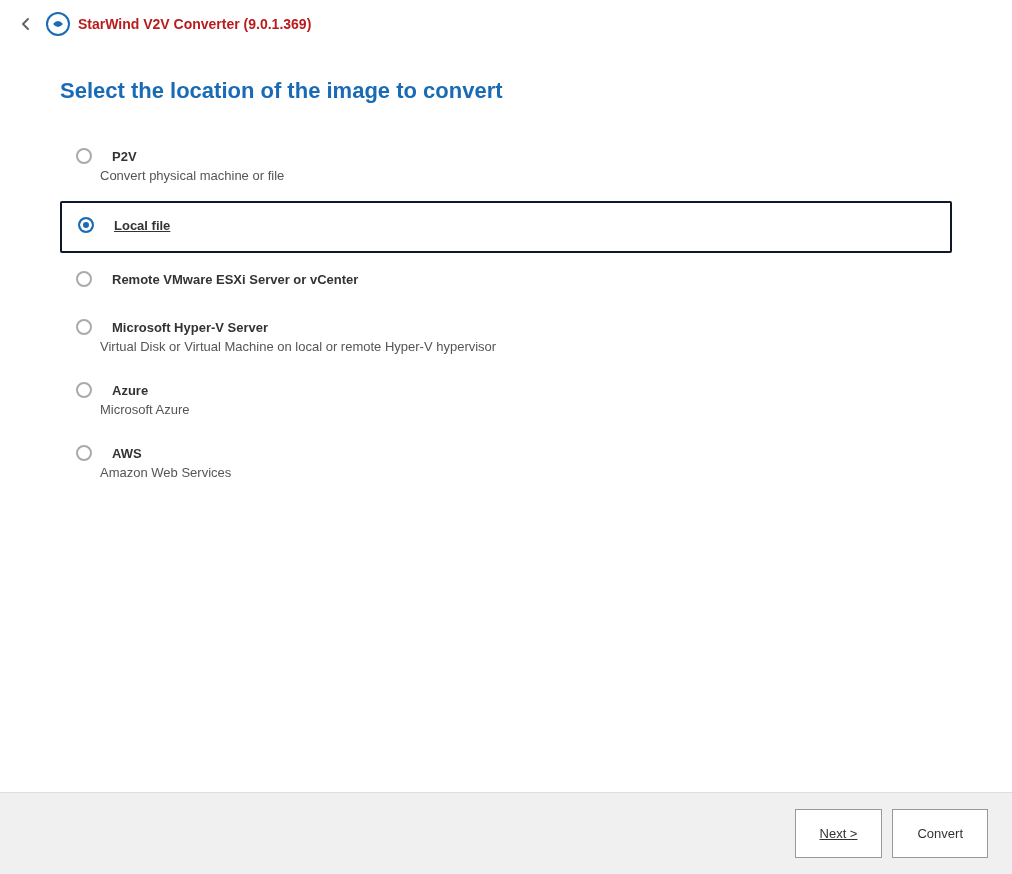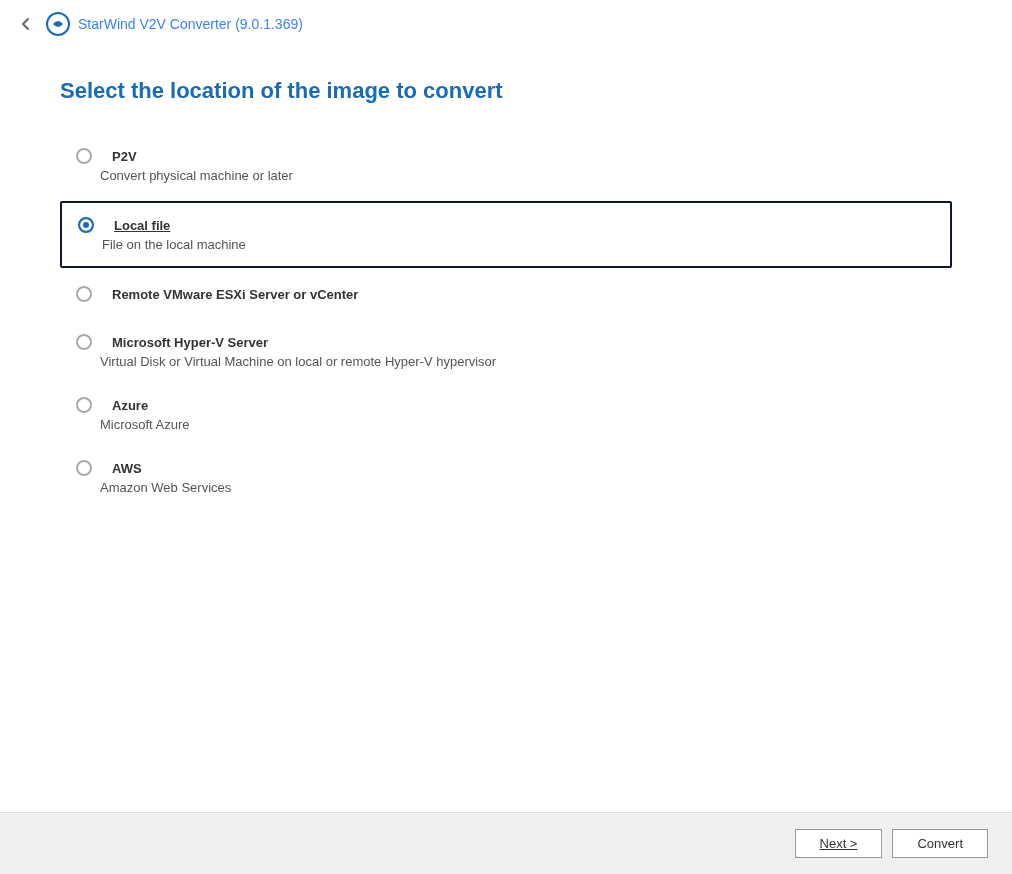--- a/index.html
+++ b/index.html
@@ -33,22 +33,22 @@
     }
 
     .title-bar-icon {
       width: 24px;
       height: 24px;
       margin-right: 8px;
     }
 
     .title-bar-text {
       font-size: 14px;
-      color: #3b82f6;
-      font-weight: 400;
+      color: #b91c1c;
+      font-weight: 700;
     }
 
     .main-content {
       flex: 1;
       padding: 30px 60px;
       overflow-y: auto;
     }
 
     .page-title {
       font-size: 22px;
@@ -122,21 +122,21 @@
       background: #f0f0f0;
       padding: 16px 24px;
       display: flex;
       justify-content: flex-end;
       align-items: center;
       gap: 10px;
       border-top: 1px solid #ddd;
     }
 
     .btn {
-      padding: 6px 24px;
+      padding: 16px 24px;
       font-size: 13px;
       cursor: pointer;
       border: 1px solid #999;
       background: #fff;
       color: #333;
       min-width: 80px;
     }
 
     .btn-next {
       text-decoration: underline;
@@ -168,28 +168,27 @@
 <div class="main-content">
   <h1 class="page-title">Select the location of the image to convert</h1>
 
   <div class="options-list" id="options-container">
 
   <div class="option-item">
         <div class="option-header">
           <div class="radio-circle"></div>
           <span class="option-label">P2V</span>
         </div>
-        <div class="option-desc">Convert physical machine or later</div>
+        <div class="option-desc">Convert physical machine or file</div>
       </div>
       <div class="option-item selected">
         <div class="option-header">
           <div class="radio-circle checked"></div>
           <span class="option-label underlined">Local file</span>
         </div>
-        <div class="option-desc">File on the local machine</div>
       </div>
       <div class="option-item">
         <div class="option-header">
           <div class="radio-circle"></div>
           <span class="option-label">Remote VMware ESXi Server or vCenter</span>
         </div>
       </div>
       <div class="option-item">
         <div class="option-header">
           <div class="radio-circle"></div>

